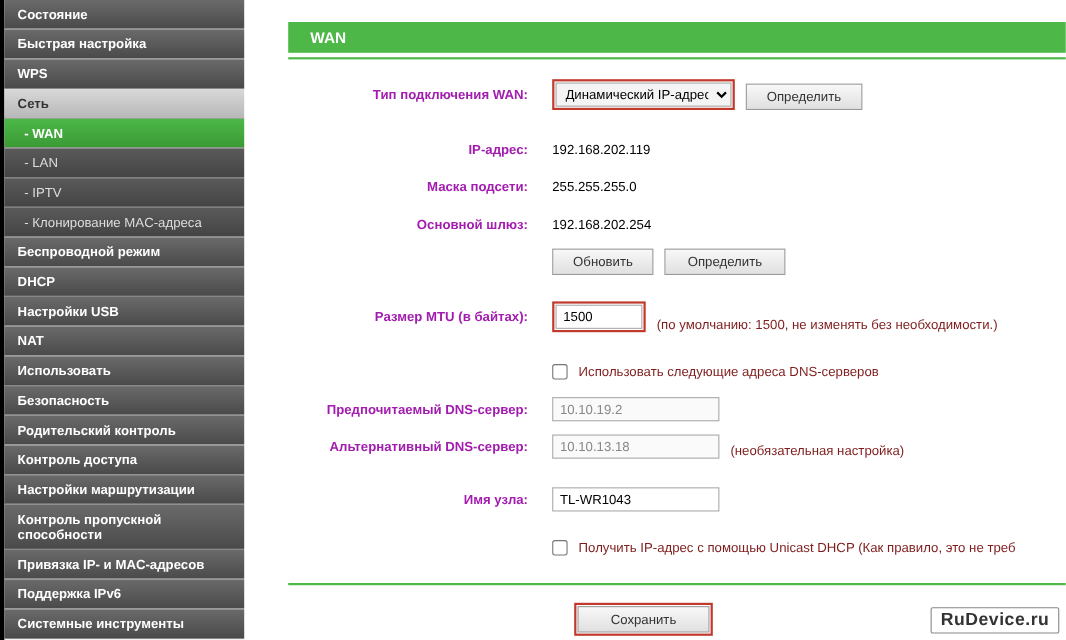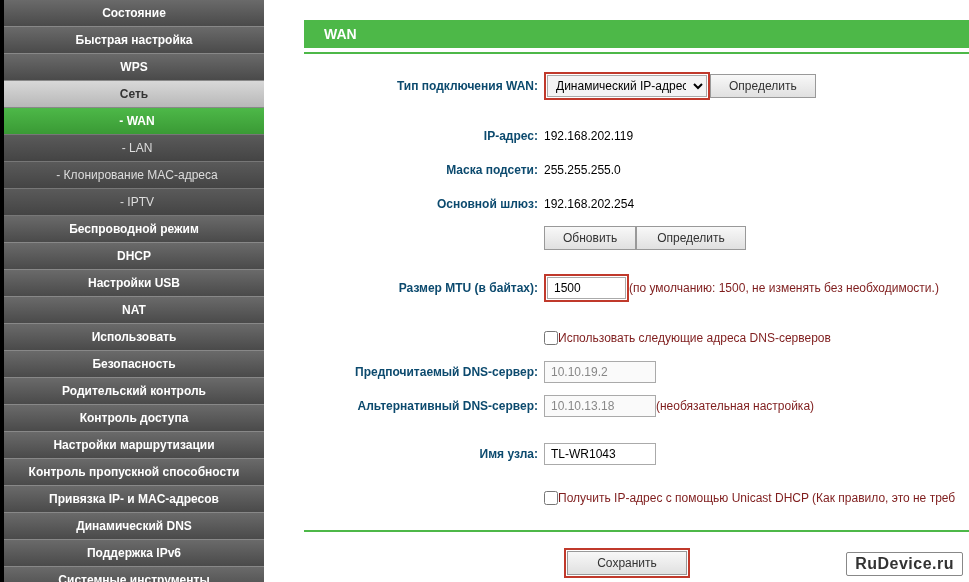--- a/index.html
+++ b/index.html
@@ -7,25 +7,24 @@
     font-family: Arial, Helvetica, sans-serif;
     font-size: 12px;
     background: #fff;
     width: 969px;
     height: 582px;
     overflow: hidden;
     position: relative;
   }
   .layout { display: flex; height: 100%; }
   .sidebar {
-    width: 264px;
+    width: 222px;
     background: #fff;
     border-left: 4px solid #000;
     flex-shrink: 0;
-    text-align: center;
   }
   .sidebar-item {
     background: linear-gradient(#6a6a6a, #4a4a4a);
     color: #fff;
     padding: 6px 12px;
     border-bottom: 1px solid #888;
     font-size: 12px;
     font-weight: bold;
     cursor: pointer;
   }
@@ -66,43 +65,43 @@
   }
   .form-row {
     display: flex;
     align-items: center;
     margin-bottom: 10px;
     min-height: 24px;
   }
   .form-label {
     width: 240px;
     text-align: right;
-    padding-right: 6px;
-    font-size: 12px;
-    color: #0c4a6e;
-    font-weight: bold;
-  }
-  .form-value { display: flex; align-items: center; }
+    padding-right: 22px;
+    font-size: 12px;
+    color: #a21caf;
+    font-weight: bold;
+  }
+  .form-value { display: flex; align-items: flex-end; gap: 10px; }
   .value-text { font-size: 12px; color: #000; }
   .hint { font-size: 12px; color: #7f1d1d; }
   select, input[type=text], button {
     font-family: Arial, sans-serif;
     font-size: 12px;
   }
   select {
     height: 22px;
     padding: 1px 4px;
     border: 1px solid #aaa;
     background: #f4f4f4;
   }
   input[type=text] {
     height: 22px;
     padding: 2px 6px;
     border: 1px solid #aaa;
-    width: 112px;
+    width: 152px;
   }
   input[type=text]:disabled { background: #fafafa; color: #888; }
   button {
     background: linear-gradient(#f8f8f8, #e0e0e0);
     border: 1px solid #999;
     padding: 3px 18px;
     height: 24px;
     cursor: pointer;
     color: #333;
   }
@@ -132,34 +131,33 @@
 <body>
 
 <div class="layout">
   <div class="sidebar">
     <div class="sidebar-item">Состояние</div>
     <div class="sidebar-item">Быстрая настройка</div>
     <div class="sidebar-item">WPS</div>
     <div class="sidebar-item active">Сеть</div>
     <div class="sidebar-sub active">- WAN</div>
     <div class="sidebar-sub">- LAN</div>
+    <div class="sidebar-sub">- IPTV</div>
     <div class="sidebar-sub">- Клонирование MAC-адреса</div>
-    <div class="sidebar-sub">- IPTV</div>
     <div class="sidebar-item">Беспроводной режим</div>
     <div class="sidebar-item">DHCP</div>
     <div class="sidebar-item">Настройки USB</div>
     <div class="sidebar-item">NAT</div>
     <div class="sidebar-item">Использовать</div>
     <div class="sidebar-item">Безопасность</div>
     <div class="sidebar-item">Родительский контроль</div>
     <div class="sidebar-item">Контроль доступа</div>
     <div class="sidebar-item">Настройки маршрутизации</div>
     <div class="sidebar-item">Контроль пропускной способности</div>
     <div class="sidebar-item">Привязка IP- и MAC-адресов</div>
-    <div class="sidebar-item">Динамический DNS</div>
     <div class="sidebar-item">Поддержка IPv6</div>
     <div class="sidebar-item">Системные инструменты</div>
   </div>
 
   <div class="main">
     <div class="header-bar">WAN</div>
     <hr class="divider">
 
     <div class="form-row">
       <div class="form-label">Тип подключения WAN:</div>

